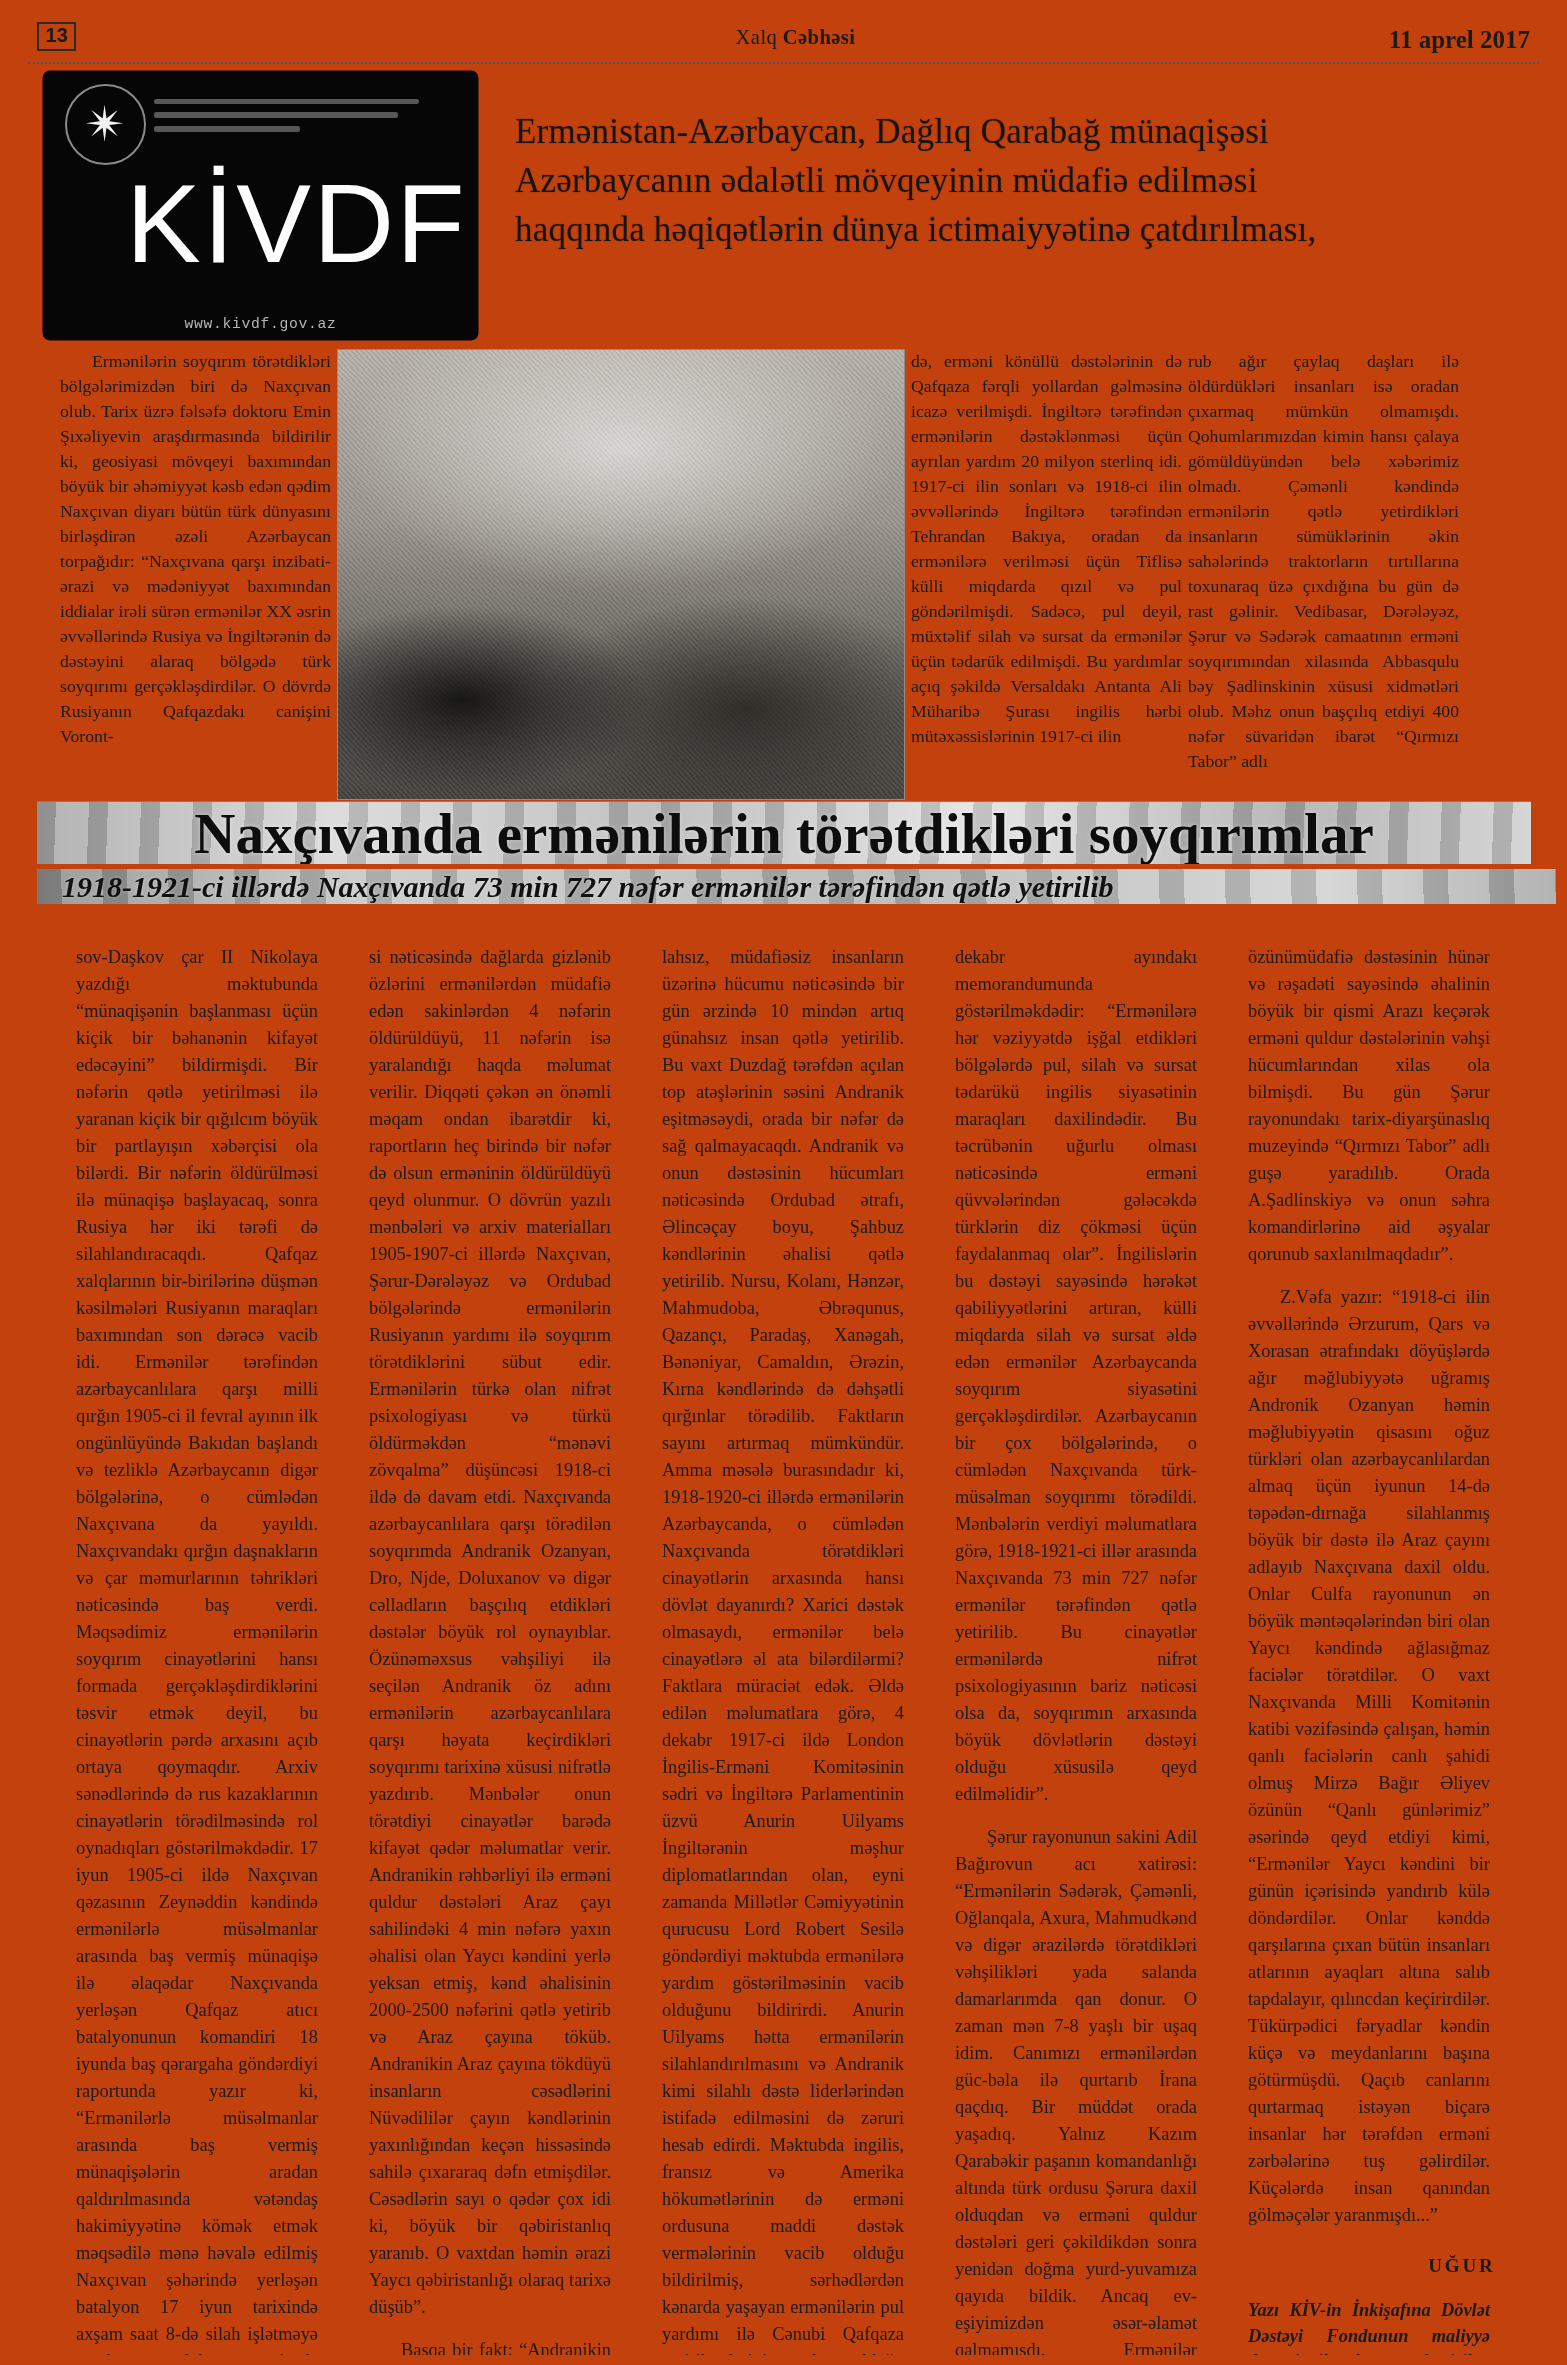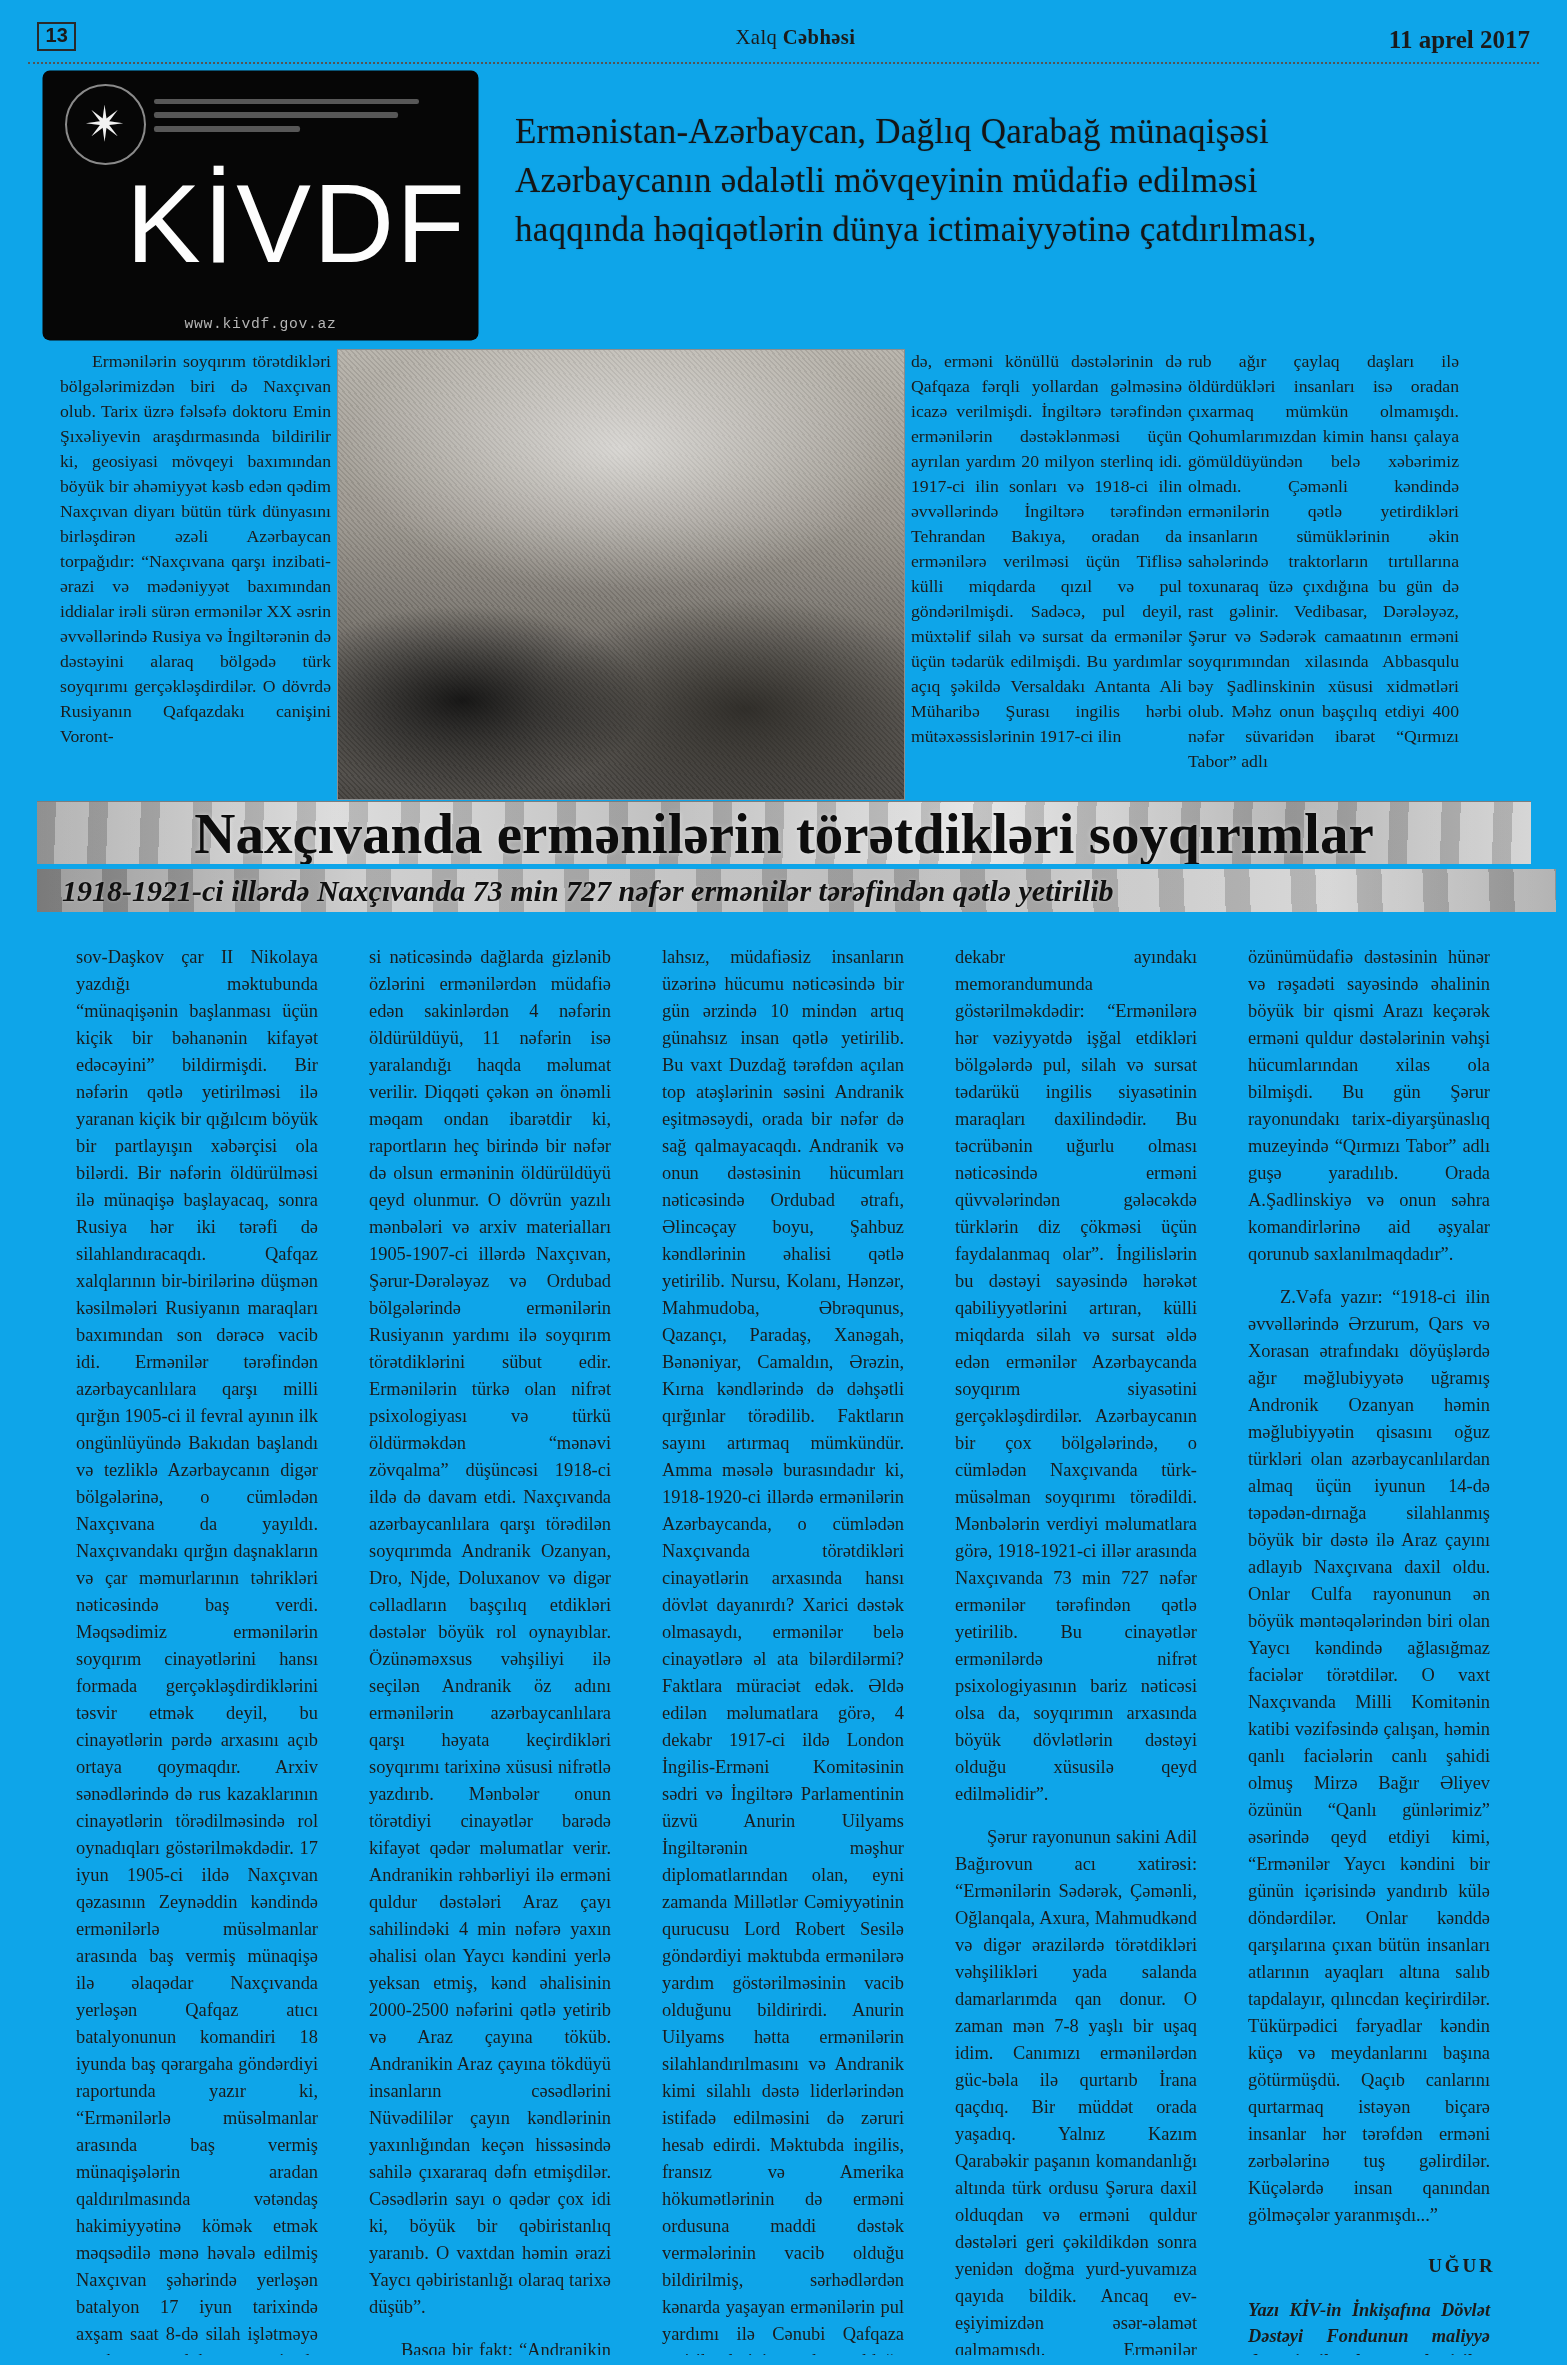--- a/index.html
+++ b/index.html
@@ -1,18 +1,18 @@
 <!DOCTYPE html>
 <html style="font-size:11.8px"><head>
 <meta charset="utf-8">
 <style>
   html,body{margin:0;padding:0;background:#777;}
   .page{
     position:relative; width:1567px; height:2366px; margin:0 auto;
-    background:#0ea5e9; overflow:hidden; color:#1b1b1b;
+    background:#c2410c; overflow:hidden; color:#1b1b1b;
     font-family:"Liberation Serif", serif;
   }
   
   .header{position:absolute; top:22px; left:37px; right:37px; height:37px;}
   .page-num{display:inline-block; border:2.2px solid #2a2a2a; padding:0 6.6px 1.5px 6.6px;
     font-size:20px; font-weight:bold; font-family:"Liberation Sans", sans-serif;}
   .paper-name{position:absolute; left:50%; transform:translateX(-50%); top:4.4px; font-size:20.6px; letter-spacing:0.4px;margin-left:12px;}
   .paper-name .bold{font-weight:bold;}
   .issue-date{position:absolute; right:0; top:4.4px; font-size:25px; font-weight:bold;}
   .header-rule{position:absolute; top:62px; left:28px; right:28px; border-top:2.9px dotted #555;}
@@ -53,21 +53,21 @@
 
   
   .headline-band{position:absolute; top:801px; left:37px; width:1494px; height:62px;
     background:
       repeating-linear-gradient(92deg, rgba(60,60,60,.18) 0 19px, rgba(255,255,255,.18) 19px 52px),
       linear-gradient(90deg,#a3a3a3 0%, #d5d5d5 20%, #b4b4b4 42%, #e0e0e0 63%, #a9a9a9 84%, #cdcdcd 100%);
     display:flex; align-items:center; justify-content:center; overflow:hidden;
     border-top:1.5px solid #7d7d7d;}
   .headline-band .txt{font-size:57px; font-weight:bold; color:#0d0d0d; white-space:nowrap;
     letter-spacing:0px; text-shadow:0 0 5.2px rgba(255,255,255,.45);}
-  .subhead-band{position:absolute; top:869px; left:37px; width:1494px; height:43px;
+  .subhead-band{position:absolute; top:869px; left:37px; width:1494px; height:35px;
     background:
       repeating-linear-gradient(88deg, rgba(40,40,40,.16) 0 25px, rgba(255,255,255,.16) 25px 66px),
       linear-gradient(90deg,#8a8a8a, #c6c6c6 22%, #b2b2b2 55%, #d0d0d0 85%, #a5a5a5);
     display:flex; align-items:center; padding-left:25px; overflow:hidden;}
   .subhead-band .txt{font-size:30px; font-weight:bold; font-style:italic; color:#111; white-space:nowrap;
     text-shadow:0 0 3.7px rgba(255,255,255,.35);}
 
   
   .body-cols{position:absolute; top:928px; left:60px; width:1447px; height:1427px;
     display:flex; gap:19px; overflow:hidden;}

